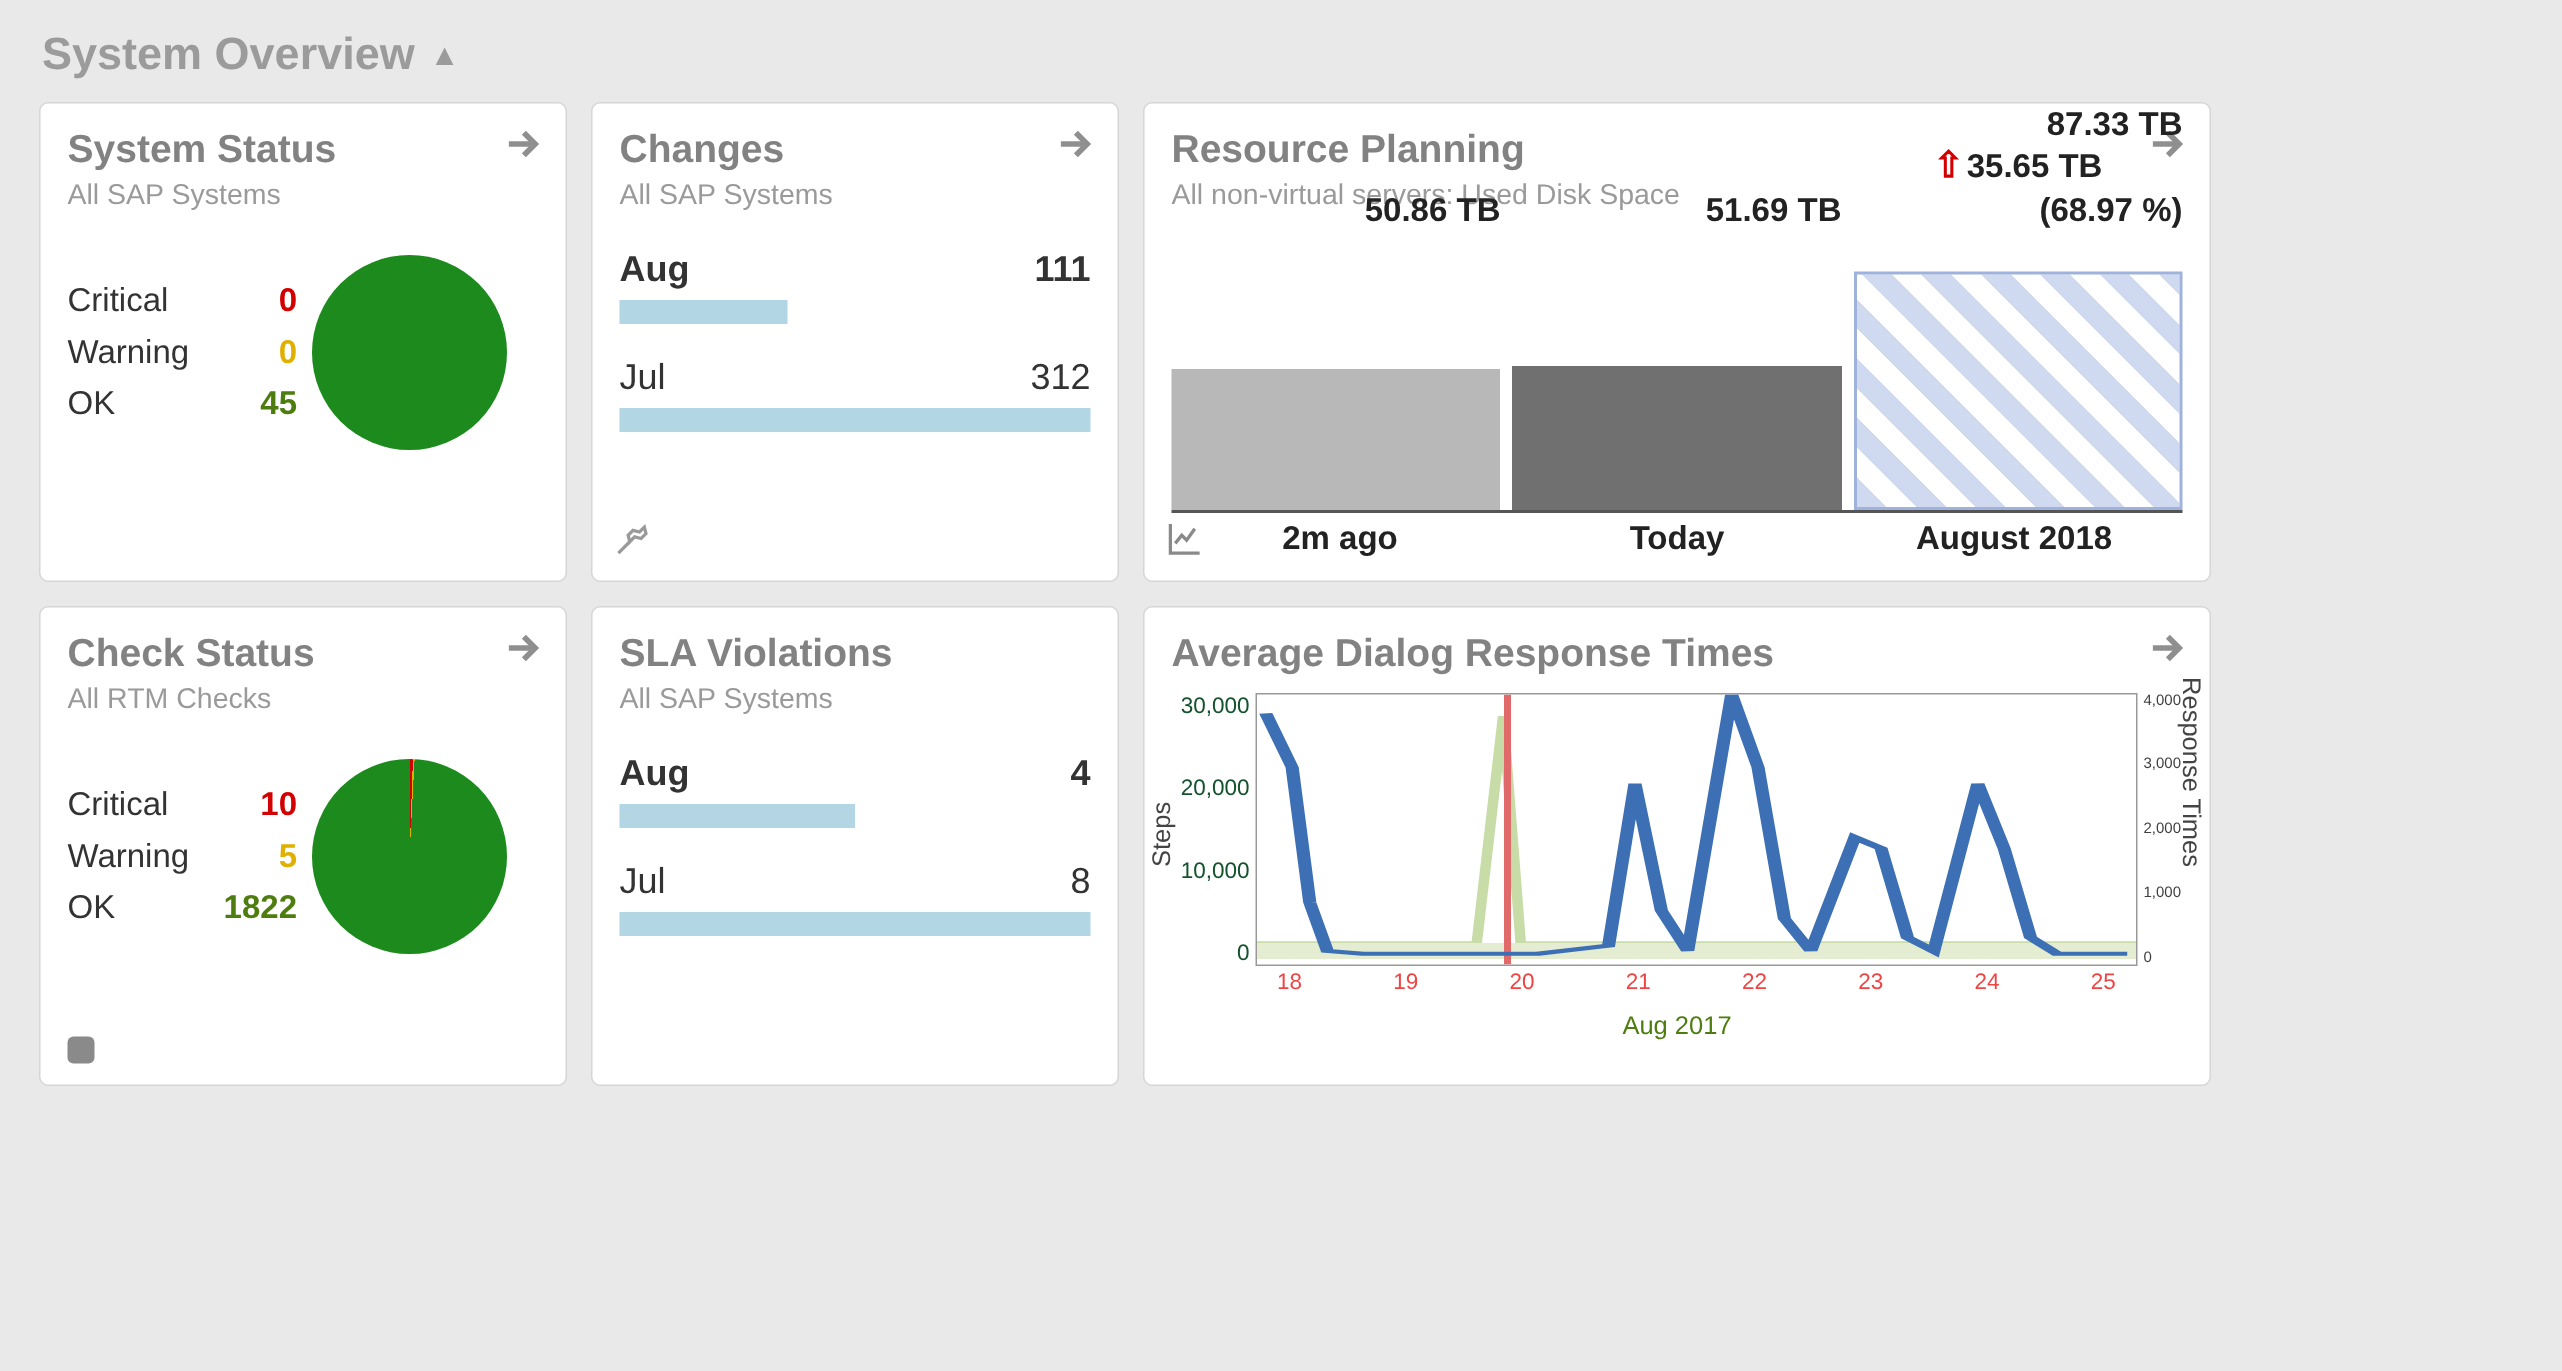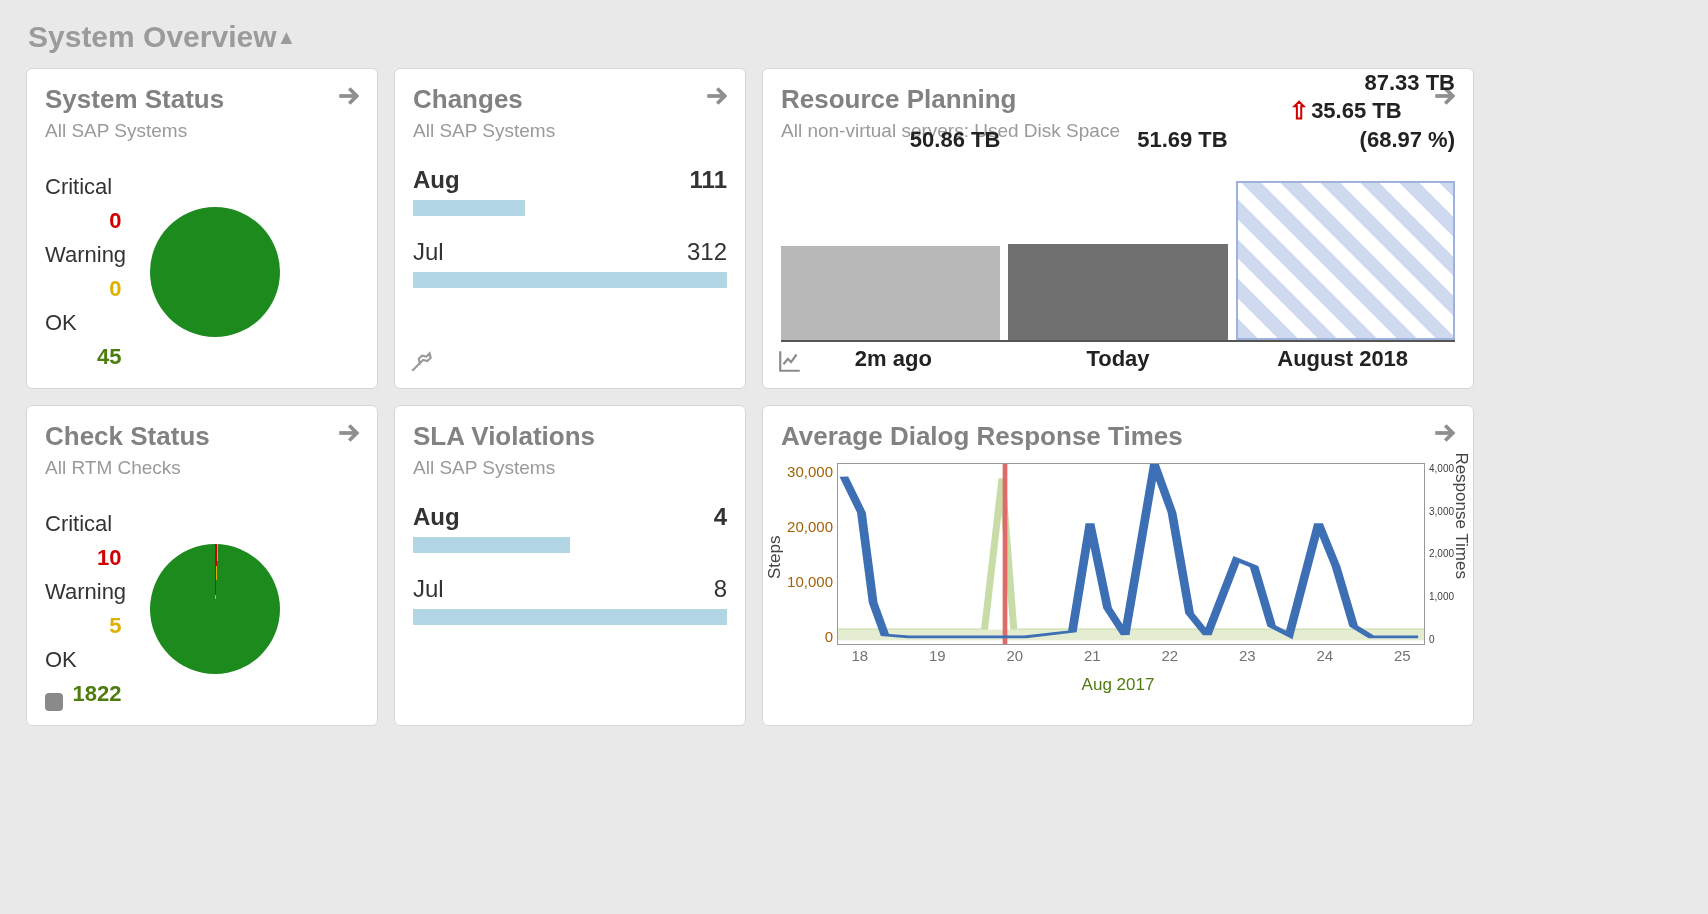--- a/index.html
+++ b/index.html
@@ -1,27 +1,27 @@
 <!DOCTYPE html>
 <html><head>
 <meta charset="utf-8">
 <style>
   html,body{margin:0;padding:0;background:#e9e9e9;font-family:"Helvetica Neue",Arial,sans-serif;color:#333;}
   .page{padding:14px 26px 40px 26px;}
-  .section-title{display:flex;align-items:center;gap:0;font-size:30px;font-weight:700;color:#9b9b9b;margin:6px 0 14px 2px;user-select:none;cursor:pointer;}
+  .section-title{display:flex;align-items:center;gap:10px;font-size:30px;font-weight:700;color:#9b9b9b;margin:6px 0 14px 2px;user-select:none;cursor:pointer;}
   .section-title .caret{font-size:20px;color:#9b9b9b;}
   .grid{display:grid;grid-template-columns:352px 352px 712px;gap:16px;}
   .card{background:#fff;border:1px solid #d6d6d6;border-radius:6px;position:relative;box-sizing:border-box;padding:16px 18px 14px 18px;min-height:320px;display:flex;flex-direction:column;}
   .card .title{font-size:26px;font-weight:700;color:#828282;line-height:1.1;}
   .card .subtitle{font-size:19px;color:#9a9a9a;margin-top:6px;}
   .card .arrow{position:absolute;top:12px;right:14px;color:#8f8f8f;cursor:pointer;}
   .card .arrow svg{width:30px;height:30px;}
   .pie-row{display:flex;align-items:center;gap:10px;margin-top:28px;}
   .status-list{font-size:22px;line-height:1.55;}
-  .status-list .row{display:flex;align-items:center;flex-direction:column;}
+  .status-list .row{display:flex;align-items:center;}
   .status-list .lbl{width:95px;color:#333;}
   .status-list .val{font-weight:700;width:58px;text-align:right;}
   .crit{color:#d20000;}
   .warn{color:#e0b000;}
   .ok{color:#4d7c0f;}
   .pie{width:130px;height:130px;border-radius:50%;flex:none;}
   .sq{position:absolute;left:18px;bottom:14px;width:18px;height:18px;background:#8a8a8a;border-radius:4px;}
   
   .bars{margin-top:24px;}
   .bar-line{display:flex;justify-content:space-between;font-size:24px;color:#333;align-items:baseline;}
@@ -41,24 +41,24 @@
   .rp-lbl-top .delta{color:#222;font-weight:700;display:flex;justify-content:center;align-items:center;}
   .rp-lbl-top .delta .up{color:#d40000;font-size:24px;margin-right:2px;}
   .rp-cats{display:flex;margin-top:4px;}
   .rp-cat{flex:1;text-align:center;font-size:22px;font-weight:700;color:#222;}
   .chart-icon{position:absolute;left:14px;bottom:10px;color:#8a8a8a;}
   .chart-icon svg{width:26px;height:26px;}
   
   .avg-body{flex:1;margin-top:6px;}
   .avg-title{text-align:center;font-size:22px;font-weight:700;}
   .avg-chart{position:relative;height:210px;margin:6px 30px 0 56px;}
-  .avg-axis-l{position:absolute;left:-56px;top:0;bottom:28px;width:52px;display:flex;flex-direction:column;justify-content:space-between;align-items:flex-end;font-size:15px;color:#a16207;}
+  .avg-axis-l{position:absolute;left:-56px;top:0;bottom:28px;width:52px;display:flex;flex-direction:column;justify-content:space-between;align-items:flex-end;font-size:15px;color:#14532d;}
   .avg-axis-r{position:absolute;right:-52px;top:0;bottom:28px;width:48px;display:flex;flex-direction:column;justify-content:space-between;align-items:flex-start;font-size:10px;color:#404040;}
   .avg-plot{position:absolute;left:0;right:0;top:0;bottom:28px;border:1px solid #999;border-right:1px solid #999;background:#fff;}
-  .avg-x{position:absolute;left:0;right:0;bottom:0;height:26px;display:flex;font-size:15px;color:#737373;gap:32px;}
+  .avg-x{position:absolute;left:0;right:0;bottom:0;height:26px;display:flex;font-size:15px;color:#ef4444;gap:32px;}
   .avg-x span{flex:1;text-align:center;}
   .avg-xlabel{text-align:center;font-size:17px;color:#4d7c0f;margin-top:2px;}
   .yrot-l{position:absolute;left:-6px;top:50%;transform:translateY(-50%) rotate(-90deg);transform-origin:left center;font-size:17px;color:#444;}
   .yrot-r{position:absolute;right:-6px;top:50%;transform:translateY(-50%) rotate(90deg);transform-origin:right center;font-size:17px;color:#444;}
 </style>
 </head>
 <body>
 
 <div class="page">
   <div class="section-title">

